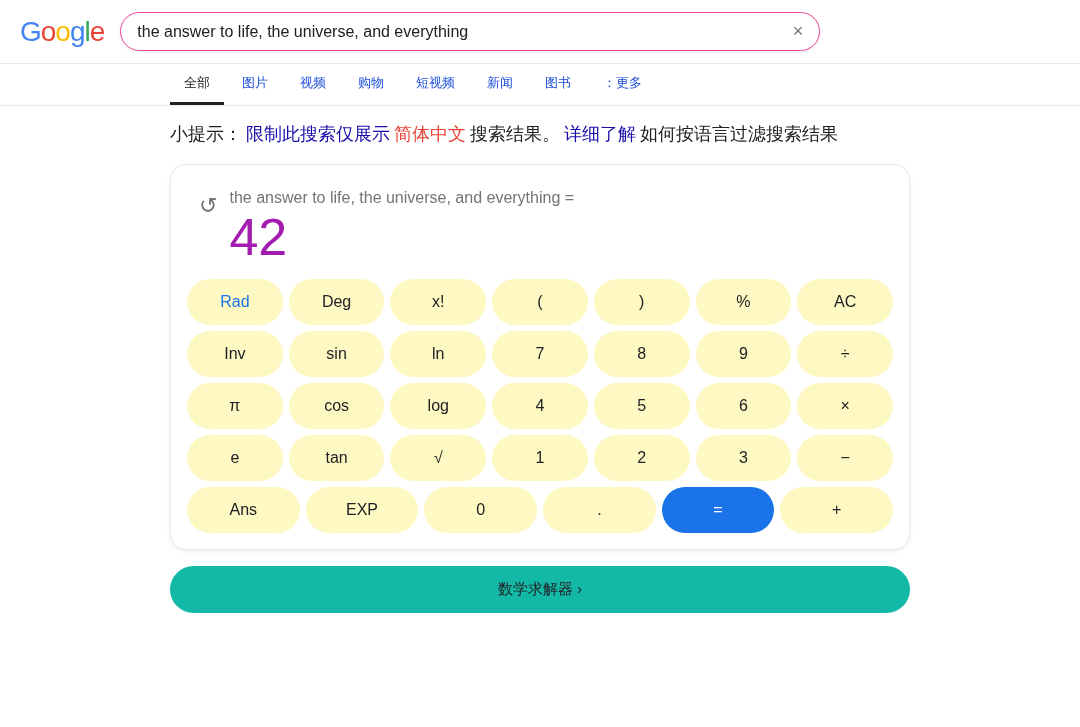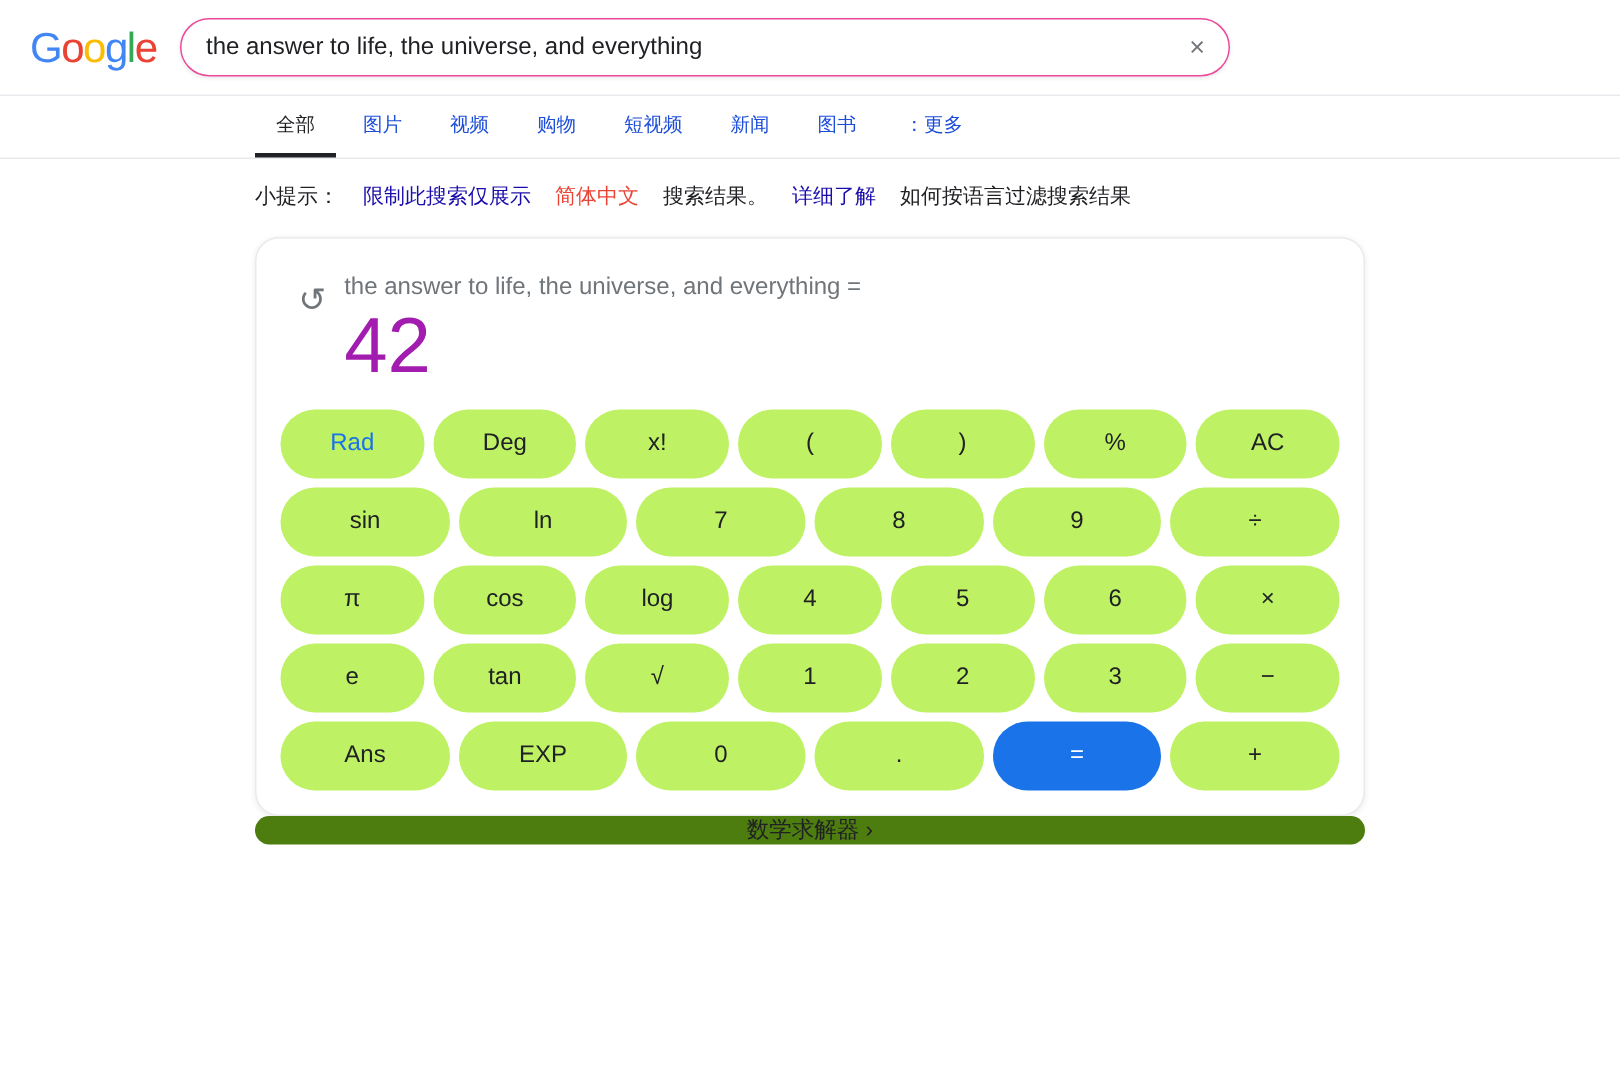--- a/index.html
+++ b/index.html
@@ -82,26 +82,26 @@
       font-weight: 400;
     }
 
     
     .main {
       padding: 16px 170px;
     }
 
     
     .hint-bar {
-      font-size: 14px;
+      font-size: 18px;
       color: #202124;
       margin-bottom: 18px;
       display: flex;
       flex-wrap: wrap;
-      gap: 16px;
+      gap: 4px;
       align-items: flex-start;
     }
     .hint-bar .link-blue { color: #1a0dab; cursor: pointer; text-decoration: none; }
     .hint-bar .link-red { color: #ea4335; cursor: pointer; text-decoration: none; }
 
     
     .calculator {
       background: #fff;
       border: 1px solid #e8eaed;
       border-radius: 16px;
@@ -147,42 +147,43 @@
     }
     .keypad-row {
       display: flex;
       gap: 6px;
     }
     .calc-btn {
       flex: 1;
       padding: 14px 8px;
       border: none;
       border-radius: 100px;
-      background: #bef264;
+      background: #fef9c3;
       color: #202124;
       font-size: 16px;
       cursor: pointer;
       text-align: center;
       font-family: Arial, sans-serif;
       transition: background 0.1s;
       min-width: 0;
     }
     .calc-btn.blue-text {
       color: #1a73e8;
     }
     .calc-btn.dark-btn {
       background: #1a73e8;
       color: #fff;
     }
 
     
     .math-solver {
-      background: #4d7c0f;
+      margin-top: 16px;
+      background: #14b8a6;
       border-radius: 100px;
-      padding: 0 20px;
+      padding: 14px 20px;
       display: flex;
       align-items: center;
       justify-content: center;
       cursor: pointer;
       max-width: 790px;
     }
     .math-solver span {
       font-size: 15px;
       color: #202124;
     }
@@ -243,20 +244,21 @@
         <button class="calc-btn blue-text">Rad</button>
         <button class="calc-btn">Deg</button>
         <button class="calc-btn">x!</button>
         <button class="calc-btn">(</button>
         <button class="calc-btn">)</button>
         <button class="calc-btn">%</button>
         <button class="calc-btn">AC</button>
       </div>
 
       <div class="keypad-row">
+        <button class="calc-btn">Inv</button>
         <button class="calc-btn">sin</button>
         <button class="calc-btn">ln</button>
         <button class="calc-btn">7</button>
         <button class="calc-btn">8</button>
         <button class="calc-btn">9</button>
         <button class="calc-btn">÷</button>
       </div>
 
       <div class="keypad-row">
         <button class="calc-btn">π</button>

